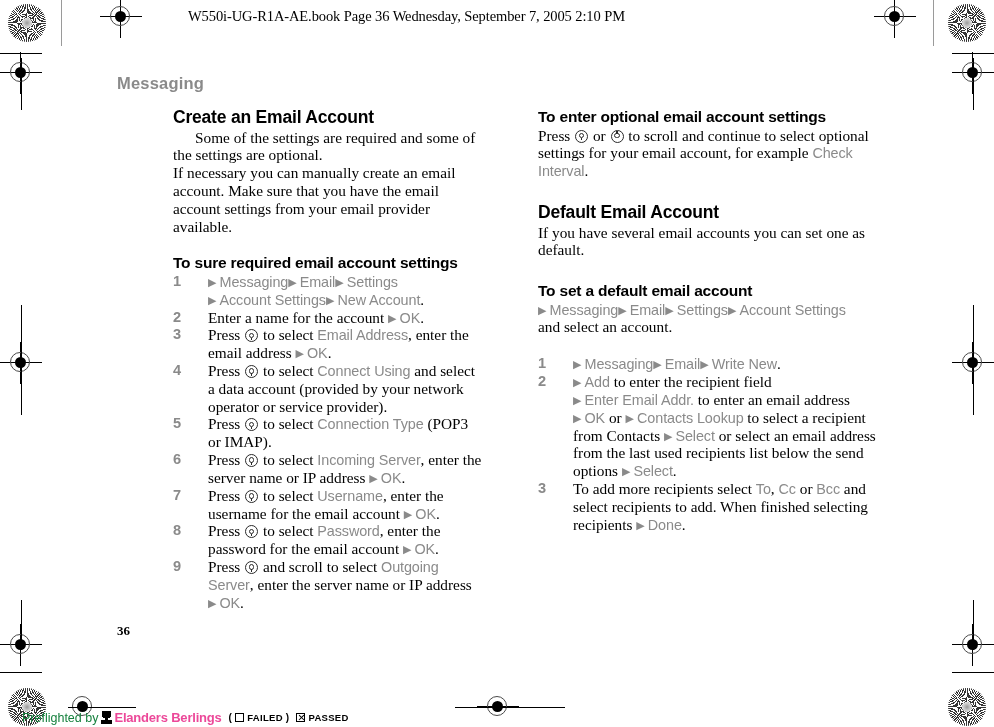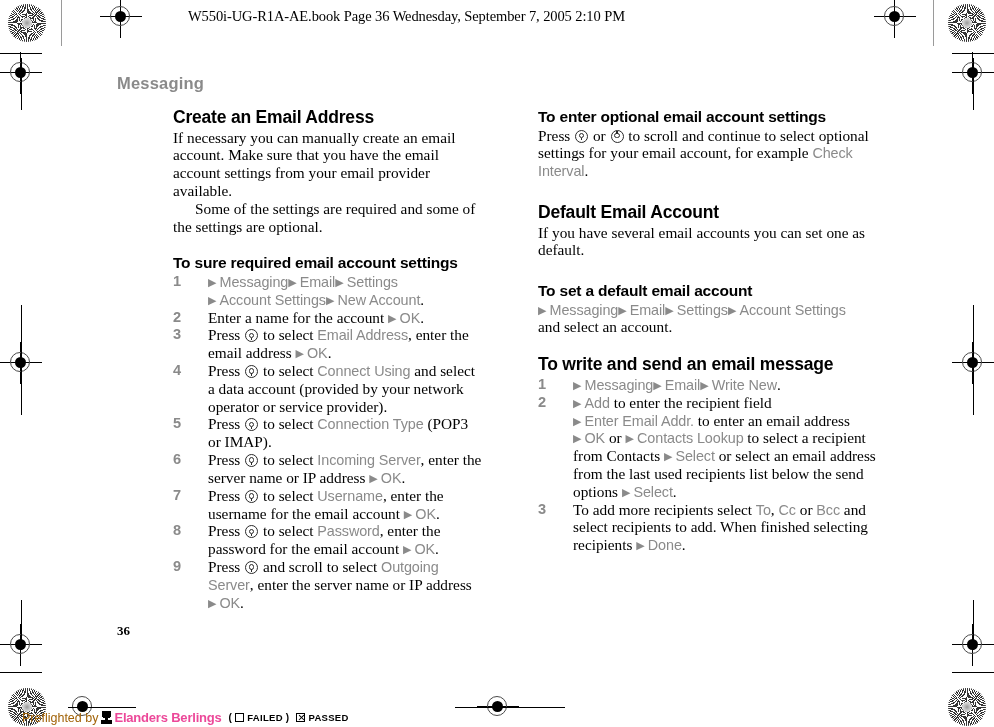--- a/index.html
+++ b/index.html
@@ -231,21 +231,21 @@
     position: absolute;
     left: 22px;
     top: 710px;
     display: flex;
     align-items: center;
     white-space: nowrap;
     font-family: "Liberation Sans", sans-serif;
   }
   .pf-text {
     font-size: 12.5px;
-    color: #a16207;
+    color: #15803d;
     font-weight: normal;
   }
   .pf-logo {
     display: inline-block;
     width: 11px; height: 13px;
     margin: 0 2px 0 3px;
     background:
       linear-gradient(#000 0 100%) no-repeat 45% 0/3px 13px,
       radial-gradient(circle at 50% 22%, #000 0 42%, transparent 43%);
     position: relative;
@@ -376,23 +376,23 @@
   <div class="ring"></div>
     <div class="dot"></div>
 </div>
 <div class="rule-h" style="left:68px; top:707px; width:68px;"></div>
 
 <div class="doc-header">W550i-UG-R1A-AE.book  Page 36  Wednesday, September 7, 2005  2:10 PM</div>
 
 <div class="running-head">Messaging</div>
 
 <div class="col col-left">
-  <h2 class="sec">Create an Email Address</h2>
+  <h2 class="sec">Create an Email Account</h2>
+  <p class="body indent">Some of the settings are required and some of the settings are optional.</p>
   <p class="body">If necessary you can manually create an email account. Make sure that you have the email account settings from your email provider available.</p>
-  <p class="body indent">Some of the settings are required and some of the settings are optional.</p>
   <div class="gap-m"></div>
   <h3 class="sub">To sure required email account settings</h3>
   <ol class="steps" id="left-steps">
       <li><span class="num">1</span><span><span class="arrow">▶ </span><span class="ui">Messaging</span><span class="arrow">▶ </span><span class="ui">Email</span><span class="arrow">▶ </span><span class="ui">Settings</span><br><span class="arrow">▶ </span><span class="ui">Account Settings</span><span class="arrow">▶ </span><span class="ui">New Account</span>.</span></li>
       <li><span class="num">2</span><span>Enter a name for the account <span class="arrow">▶ </span><span class="ui">OK</span>.</span></li>
       <li><span class="num">3</span><span>Press <span class="navkey"></span> to select <span class="ui">Email Address</span>, enter the email address <span class="arrow">▶ </span><span class="ui">OK</span>.</span></li>
       <li><span class="num">4</span><span>Press <span class="navkey"></span> to select <span class="ui">Connect Using</span> and select a data account (provided by your network operator or service provider).</span></li>
       <li><span class="num">5</span><span>Press <span class="navkey"></span> to select <span class="ui">Connection Type</span> (POP3 or IMAP).</span></li>
       <li><span class="num">6</span><span>Press <span class="navkey"></span> to select <span class="ui">Incoming Server</span>, enter the server name or IP address <span class="arrow">▶ </span><span class="ui">OK</span>.</span></li>
       <li><span class="num">7</span><span>Press <span class="navkey"></span> to select <span class="ui">Username</span>, enter the username for the email account <span class="arrow">▶ </span><span class="ui">OK</span>.</span></li>
@@ -404,21 +404,20 @@
 <div class="col col-right">
   <h3 class="sub">To enter optional email account settings</h3>
   <p class="body" id="optional-body">Press <span class="navkey"></span> or <span class="navkey up"></span> to scroll and continue to select optional settings for your email account, for example <span class="ui">Check Interval</span>.</p>
   <div class="gap-l"></div>
   <h2 class="sec">Default Email Account</h2>
   <p class="body">If you have several email accounts you can set one as default.</p>
   <div class="gap-l"></div>
   <h3 class="sub">To set a default email account</h3>
   <p class="body" id="set-default-body"><span class="arrow">▶ </span><span class="ui">Messaging</span><span class="arrow">▶ </span><span class="ui">Email</span><span class="arrow">▶ </span><span class="ui">Settings</span><span class="arrow">▶ </span><span class="ui">Account Settings</span><br>and select an account.</p>
   <div class="gap-m"></div>
-  <h2 class="sec">To write and send an email message</h2>
   <ol class="steps" id="right-steps">
       <li><span class="num">1</span><span><span class="arrow">▶ </span><span class="ui">Messaging</span><span class="arrow">▶ </span><span class="ui">Email</span><span class="arrow">▶ </span><span class="ui">Write New</span>.</span></li>
       <li><span class="num">2</span><span><span class="arrow">▶ </span><span class="ui">Add</span> to enter the recipient field<br><span class="arrow">▶ </span><span class="ui">Enter Email Addr.</span> to enter an email address<br><span class="arrow">▶ </span><span class="ui">OK</span> or <span class="arrow">▶ </span><span class="ui">Contacts Lookup</span> to select a recipient from Contacts <span class="arrow">▶ </span><span class="ui">Select</span> or select an email address from the last used recipients list below the send options <span class="arrow">▶ </span><span class="ui">Select</span>.</span></li>
       <li><span class="num">3</span><span>To add more recipients select <span class="ui">To</span>, <span class="ui">Cc</span> or <span class="ui">Bcc</span> and select recipients to add. When finished selecting recipients <span class="arrow">▶ </span><span class="ui">Done</span>.</span></li>
     </ol>
 </div>
 
 <div class="page-no">36</div>
 
 <div class="preflight">

